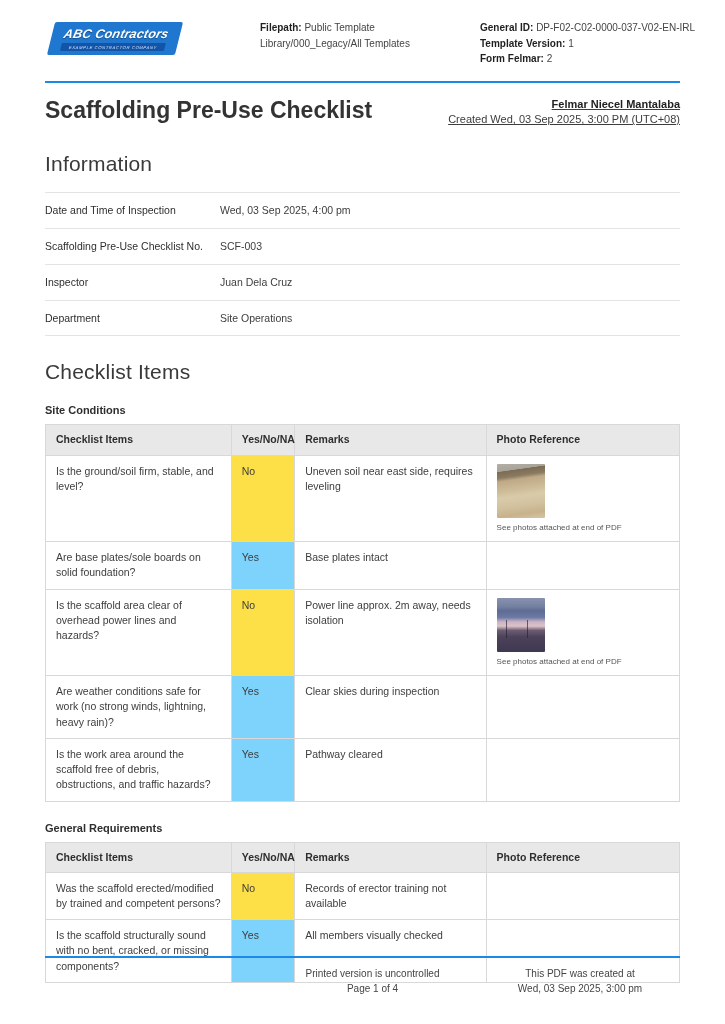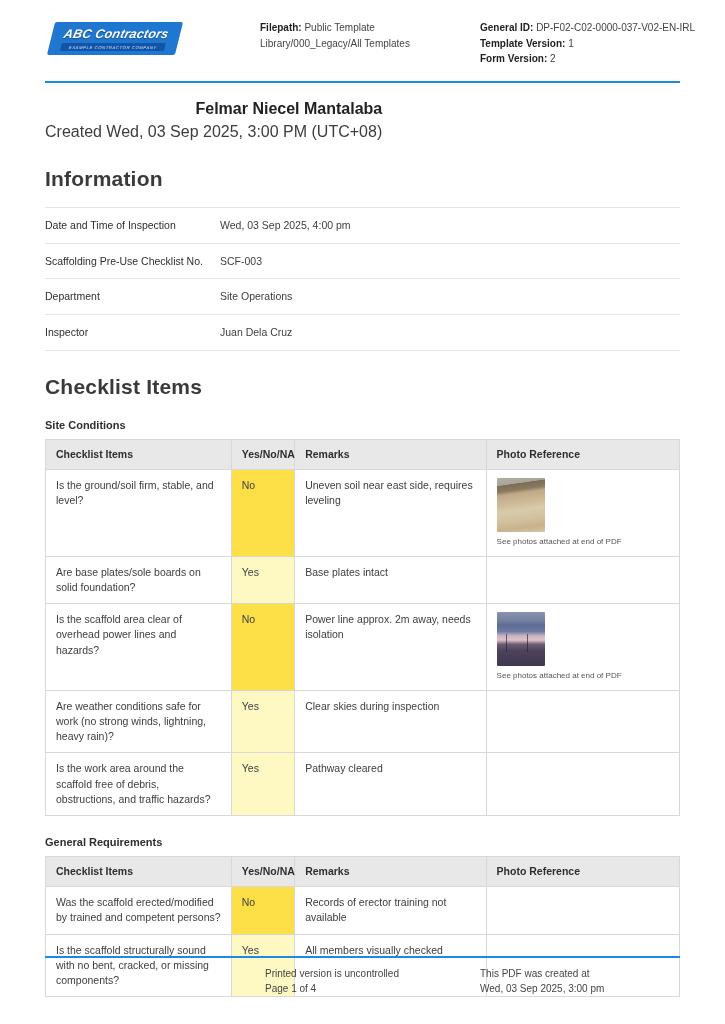--- a/index.html
+++ b/index.html
@@ -51,26 +51,26 @@
     border-top:2px solid #1e88e5;
     margin:14px 0 0 0;
   }
 
   
   .title-row {
     display:flex; justify-content:space-between; align-items:flex-start;
     margin-top:14px;
   }
   .doc-title { font-size:23px; font-weight:700; color:#333; }
-  .author-block { text-align:right; font-size:16px; line-height:1.45; color:#3d3d3d; }
+  .author-block { text-align:right; font-size:11px; line-height:1.45; color:#3d3d3d;text-decoration:underline; }
   .author-name { font-weight:700; color:#222; }
 
   
   .section-heading {
-    font-size:21px; font-weight:700; color:#3a3a3a;
+    font-size:21px; font-weight:400; color:#3a3a3a;
     margin-top:24px; letter-spacing:.2px;
   }
 
   
   .info-table { margin-top:16px; }
   .info-row {
     display:flex;
     padding:10px 0 9px 0;
     border-bottom:1px solid #e4e4e4;
     font-size:10.5px; line-height:1.5;
@@ -92,21 +92,21 @@
     text-align:left;
   }
   table.checklist th {
     background:#e8e8e8; font-weight:700; color:#2e2e2e;
     padding:7px 10px;
   }
   .col-item { width:29.3%; }
   .col-ans { width:10%; }
   .col-rem { width:30.2%; }
   .col-photo { width:30.5%; }
-  td.ans-yes { background:#fef9c3; }
+  td.ans-yes { background:#7dd3fc; }
   td.ans-no  { background:#fde047; }
   td.c-photo { padding:8px 10px 6px 10px;margin-top:7px; }
 
   .photo {
     width:48px; height:54px;
     border-radius:1px;
   }
   .photo-caption { font-size:8px; color:#555; margin-top:4px; white-space:nowrap; }
 
   .photo-soil {
@@ -125,21 +125,21 @@
       linear-gradient(180deg,
         #8892b0 0%, #74809f 16%,
         #5d6b96 24%, #6d7aa2 36%,
         #c9b2c4 44%, #dcc3c6 52%,
         #6b5c74 60%, #4c4259 72%,
         #3e3850 100%);
   }
 
   
   .doc-footer {
-    position:absolute; left:45px; right:45px; bottom:28px;
+    position:absolute; left:45px; right:45px; bottom:28px;text-align:center;
   }
   .footer-rule { border:none; border-top:2px solid #1e88e5; margin-bottom:8px; }
   .footer-cols { display:grid; grid-template-columns:220px 215px 1fr; }
   .footer-block { font-size:10px; line-height:1.5; color:#444; }
 </style>
 </head>
 <body>
 
 <div class="page">
 
@@ -157,52 +157,53 @@
     <div class="meta-block">
       <div class="meta-line">
         <b>General ID:</b>
         <span>DP-F02-C02-0000-037-V02-EN-IRL</span>
       </div>
       <div class="meta-line">
         <b>Template Version:</b>
         <span>1</span>
       </div>
       <div class="meta-line">
-        <b>Form Version:</b>
+        <b>Form Felmar:</b>
         <span>2</span>
       </div>
     </div>
   </header>
 
   <hr class="blue-rule">
 
   <div class="title-row">
+    <h1 class="doc-title">Scaffolding Pre-Use Checklist</h1>
     <div class="author-block">
       <div class="author-name">Felmar Niecel Mantalaba</div>
       <div>Created Wed, 03 Sep 2025, 3:00 PM (UTC+08)</div>
     </div>
   </div>
 
   <h2 class="section-heading">Information</h2>
   <div class="info-table">
     <div class="info-row">
       <div class="info-label">Date and Time of Inspection</div>
       <div class="info-value">Wed, 03 Sep 2025, 4:00 pm</div>
     </div>
     <div class="info-row">
       <div class="info-label">Scaffolding Pre-Use Checklist No.</div>
       <div class="info-value">SCF-003</div>
     </div>
     <div class="info-row">
+      <div class="info-label">Inspector</div>
+      <div class="info-value">Juan Dela Cruz</div>
+    </div>
+    <div class="info-row">
       <div class="info-label">Department</div>
       <div class="info-value">Site Operations</div>
-    </div>
-    <div class="info-row">
-      <div class="info-label">Inspector</div>
-      <div class="info-value">Juan Dela Cruz</div>
     </div>
   </div>
 
   <h2 class="section-heading">Checklist Items</h2>
 
   <div class="subsection-title">Site Conditions</div>
   <table class="checklist">
     <colgroup>
         <col class="col-item">
         <col class="col-ans">

